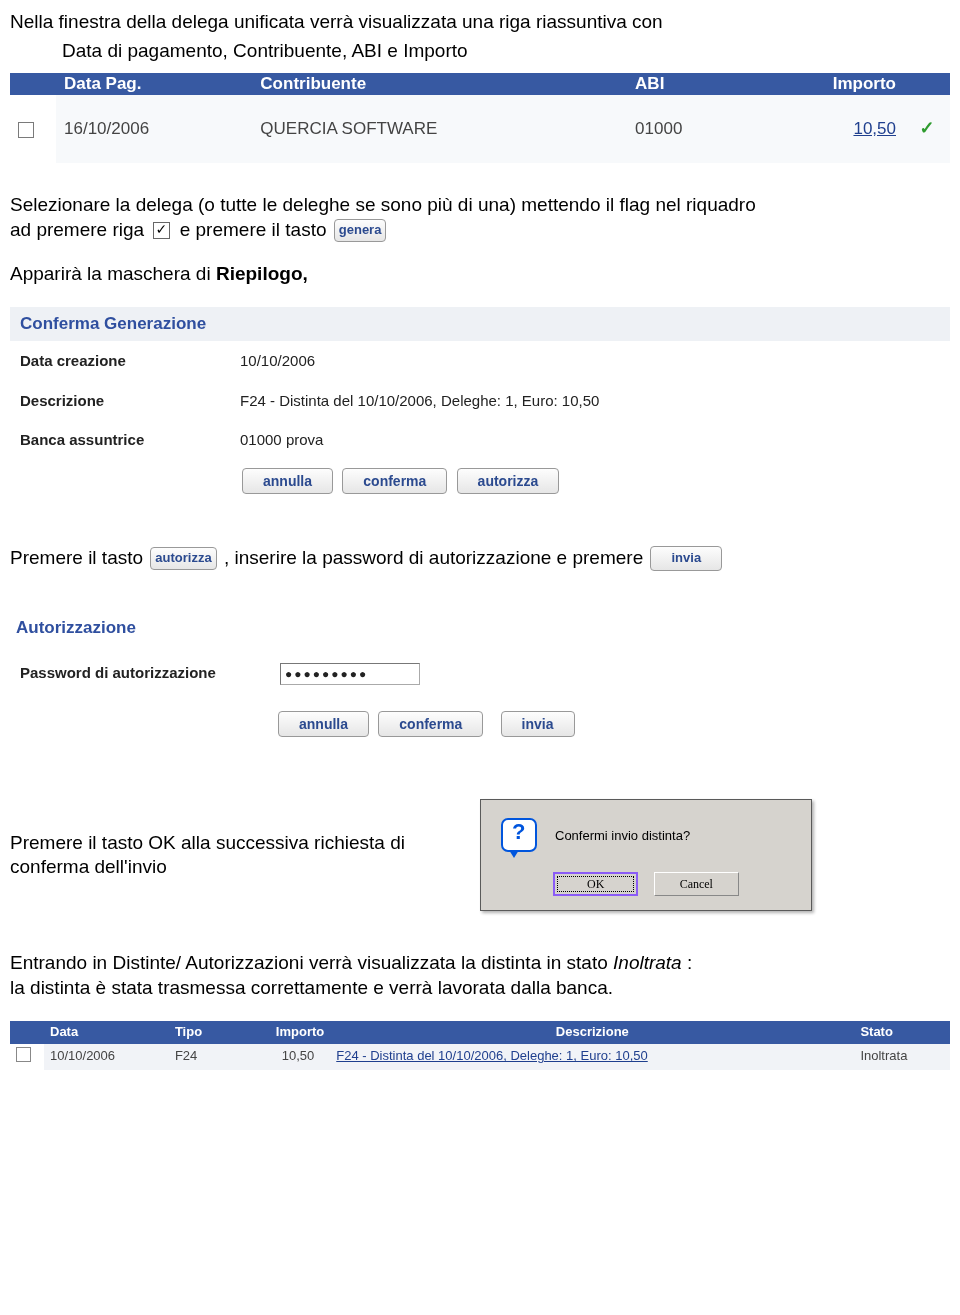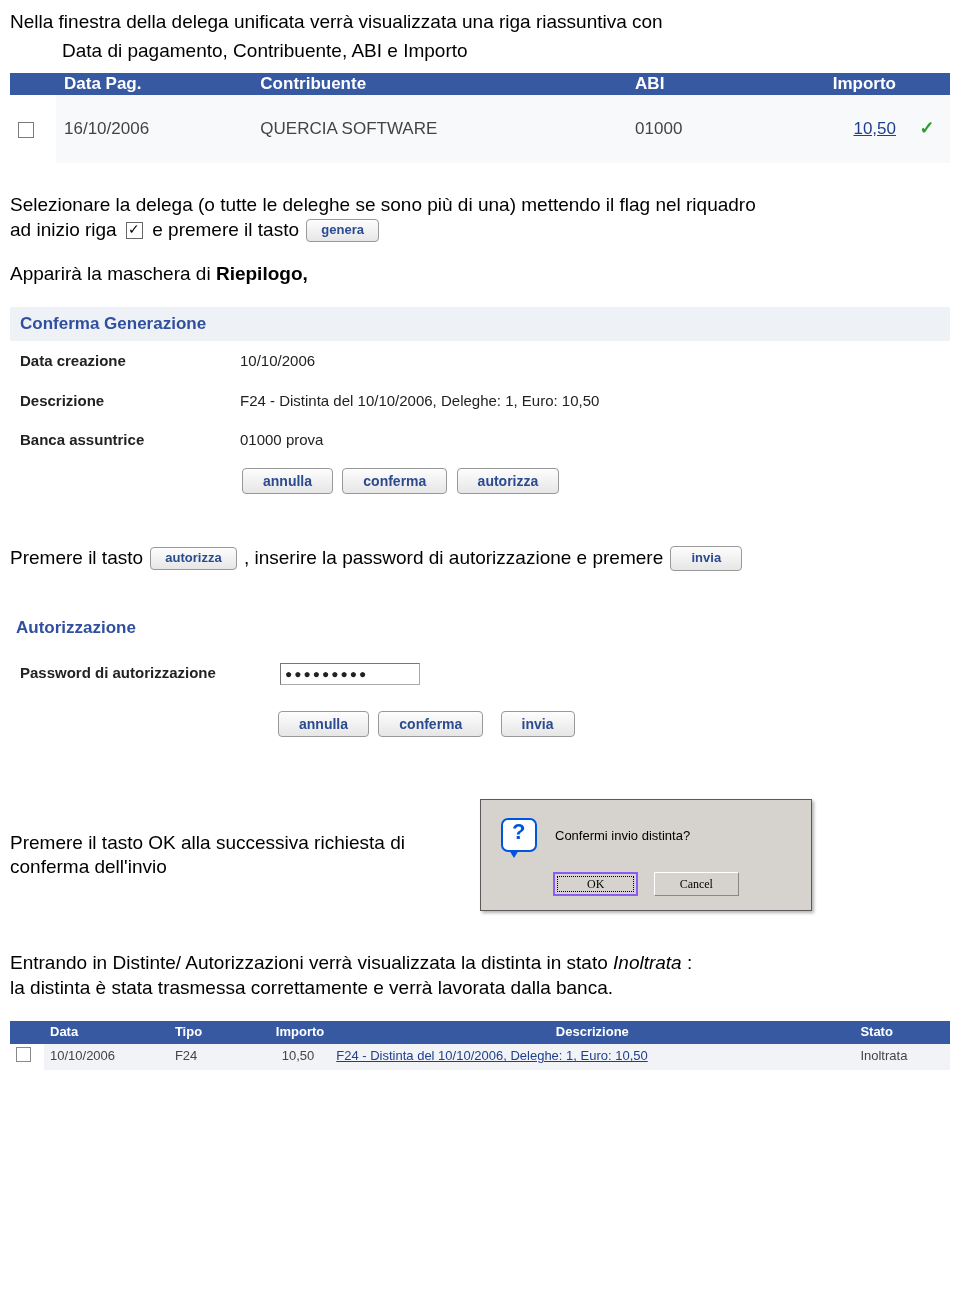--- a/index.html
+++ b/index.html
@@ -82,21 +82,21 @@
     top: -3px;
     left: 1px;
     font-size: 14px;
     color: #000;
   }
   .btn {
     display: inline-block;
     background: linear-gradient(#fdfdfd, #e6e6e6);
     border: 1px solid #999;
     border-radius: 4px;
-    padding: 2px 14px;
+    padding: 2px 4px;
     font-family: Verdana, sans-serif;
     font-size: 13px;
     font-weight: bold;
     color: #2b4a8f;
     vertical-align: middle;
     margin: 0 2px;
   }
   .btn-wide {
     padding: 3px 20px;
     font-size: 14px;
@@ -311,21 +311,21 @@
     <td>QUERCIA SOFTWARE</td>
     <td>01000</td>
     <td class="importo-cell"><span class="importo-link">10,50</span></td>
     <td style="text-align:center"><span class="check-green">✓</span></td>
   </tr>
 </tbody>
   </table>
 
 <div class="para">
   <span>Selezionare la delega (o tutte le deleghe se sono più di una) mettendo il flag nel riquadro</span><br>
-  <span>ad inizio riga</span>
+  <span>ad premere riga</span>
   <span class="inline-check"></span>
   <span> e premere il tasto</span>
   <span class="btn">genera</span>
 </div>
 
 <div class="para">
   <span>Apparirà la maschera di </span><span class="bold">Riepilogo,</span>
 </div>
 
 <div>

